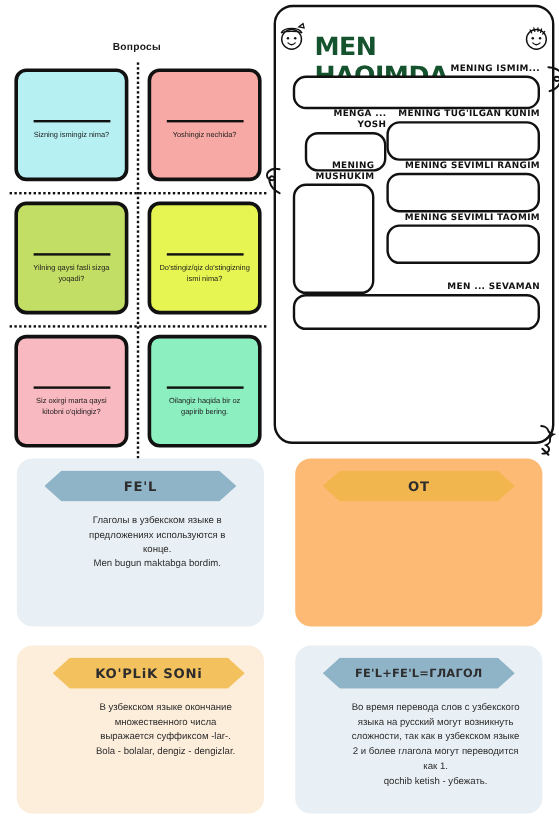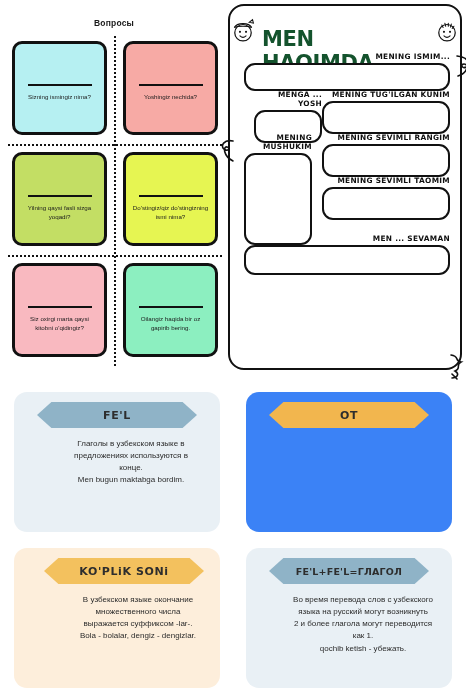--- a/index.html
+++ b/index.html
@@ -11,21 +11,21 @@
     position:relative;
   }
 
   
   .top-section{
     position:absolute;left:0;top:0;width:466px;height:378px;
   }
 
   
   .questions-panel{
-    position:absolute;left:0;top:0;width:252px;height:372px;
+    position:absolute;left:0;top:16px;width:252px;height:372px;
   }
   .questions-title{
     position:absolute;left:0;top:18px;width:228px;
     text-align:center;
     font-size:8.5px;font-weight:bold;color:#1a1a1a;
     letter-spacing:.2px;
   }
   .q-grid{
     position:absolute;left:8px;top:36px;width:214px;height:330px;
   }
@@ -105,21 +105,21 @@
 
   .fld-love{position:absolute;left:14px;top:228px;width:206px;}
   .fld-love .field-box{height:30px;width:206px;}
 
   .curl-left{position:absolute;left:-10px;top:132px;width:16px;height:26px;}
   .curl-right{position:absolute;right:-12px;top:48px;width:18px;height:24px;}
   .curl-bottom{position:absolute;right:-8px;bottom:-12px;width:20px;height:26px;}
 
   
   .grammar-grid{
-    position:absolute;left:0;top:382px;width:421px;height:315px;
+    position:absolute;left:0;top:372px;width:421px;height:315px;
   }
   .g-card{
     position:absolute;width:206px;height:140px;
     border-radius:13px;box-sizing:border-box;
     padding:10px 8px 6px 8px;
     display:flex;flex-direction:column;align-items:center;
   }
   .g0{left:14px; top:10px;}
   .g1{left:246px;top:10px;}
   .g2{left:14px; top:166px;padding-left:22px;}
@@ -259,21 +259,21 @@
       <span class="g-banner-text">FE'L</span>
     </div>
     <div class="g-body">
       <span class="ln">Глаголы в узбекском языке в</span>
       <span class="ln">предложениях используются в</span>
       <span class="ln">конце.</span>
       <span class="ln">Men bugun maktabga bordim.</span>
     </div>
   </div>
 
-  <div class="g-card g1" style="background: #3b82f6;">
+  <div class="g-card g1" style="background: #fdba74;">
     <div class="g-banner" style="background: rgb(242, 182, 78);">
       <span class="g-banner-text">ОТ</span>
     </div>
   </div>
 
   <div class="g-card g2" style="background: rgb(253, 238, 219);">
     <div class="g-banner" style="background: rgb(243, 193, 94);">
       <span class="g-banner-text">KO'PLiK SONi</span>
     </div>
     <div class="g-body">
@@ -284,18 +284,19 @@
     </div>
   </div>
 
   <div class="g-card g3" style="background: rgb(233, 240, 245);">
     <div class="g-banner" style="background: rgb(143, 179, 199); text-align: right;">
       <span class="g-banner-text small">FE'L+FE'L=ГЛАГОЛ</span>
     </div>
     <div class="g-body">
       <span class="ln">Во время перевода слов с узбекского</span>
       <span class="ln">языка на русский могут возникнуть</span>
+      <span class="ln">сложности, так как в узбекском языке</span>
       <span class="ln">2 и более глагола могут переводится</span>
       <span class="ln">как 1.</span>
       <span class="ln">qochib ketish - убежать.</span>
     </div>
   </div>
 </div>
 
 </body></html>

